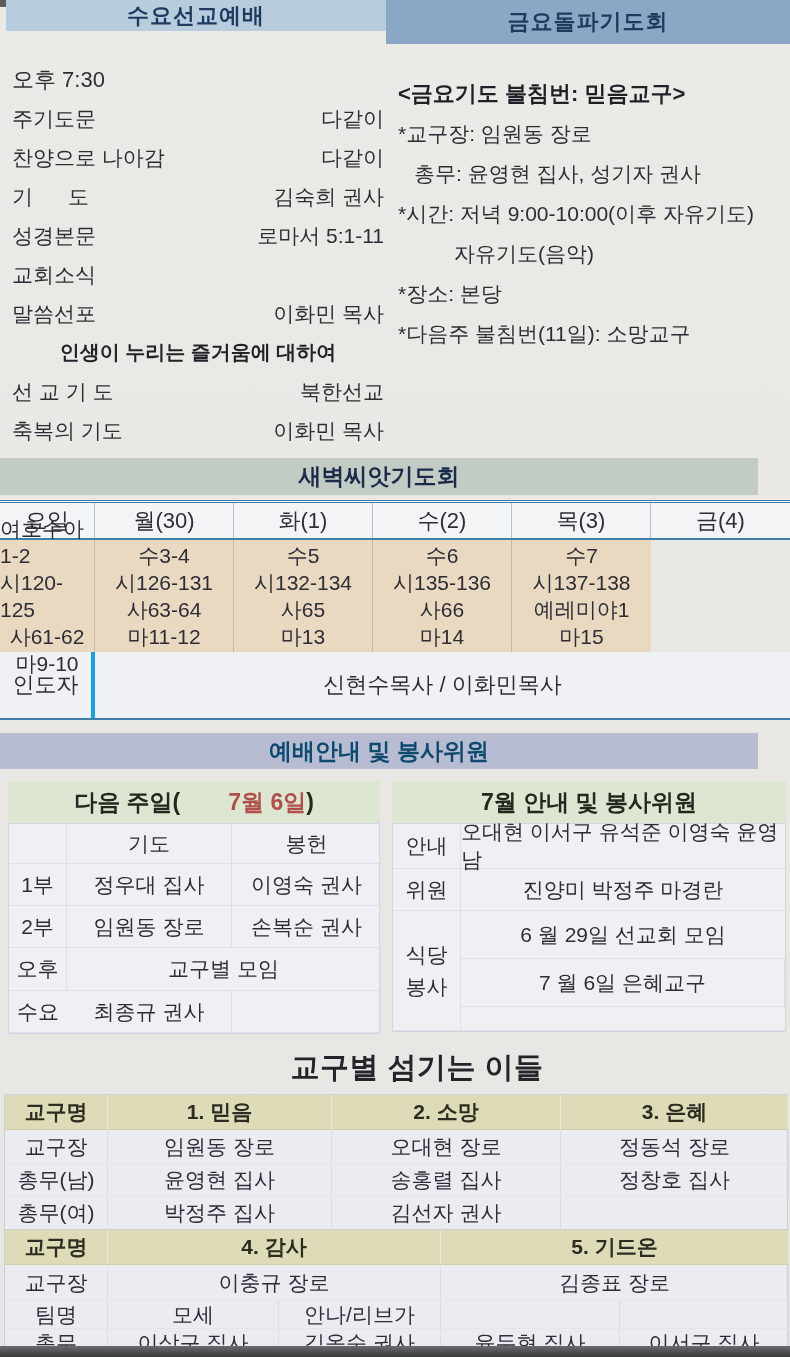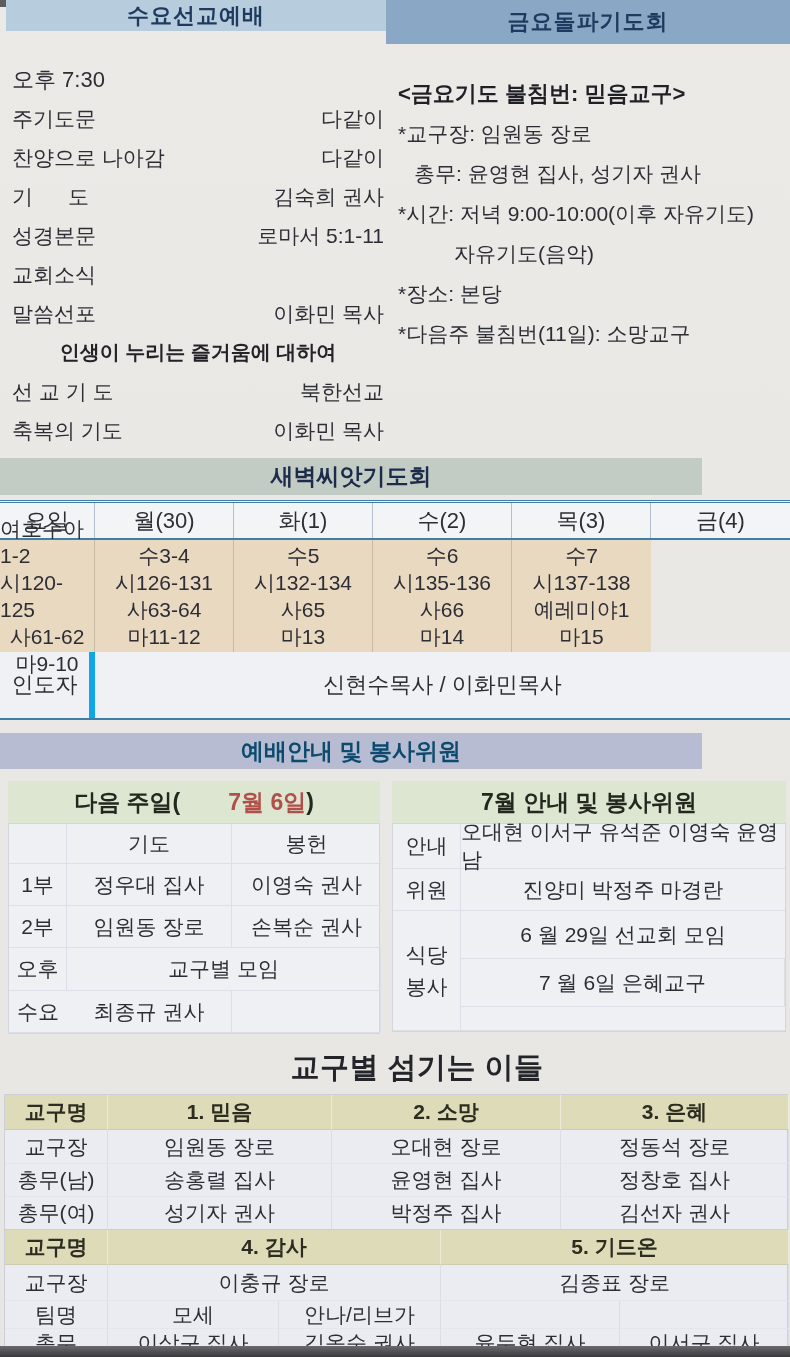--- a/index.html
+++ b/index.html
@@ -30,21 +30,21 @@
                 font-weight:bold; font-size:20px; color:#222228; }
 
   
   .fri-col { left:398px; top:74px; width:386px; }
   .fri-line { height:40px; display:flex; align-items:center; font-size:21px; white-space:pre; }
   .fri-title { font-weight:bold; font-size:22px; color:#1f1f26; }
   .ind-1 { padding-left:16px; }
   .ind-2 { padding-left:56px; }
 
   
-  .bar { width:702px; display:flex; align-items:center; justify-content:center;
+  .bar { width:758px; display:flex; align-items:center; justify-content:center;
          font-weight:bold; font-size:23px; color:#1c2b4a; }
   .dawn-bar { left:0; top:458px; height:37px; background:#c3ccc4; }
   .service-bar { left:0; top:733px; height:36px; background:#b7bcd3; color:#0c4a6e; }
 
   
   .dawn-table { left:0; top:500px; width:790px; }
   .dawn-grid { display:grid; grid-template-columns:95px repeat(5,1fr); }
   .dawn-head { background:#f3f4f6; border-top:3px double #3f7ea9; border-bottom:2px solid #3f7ea9; }
   .dawn-head .cell { height:35px; display:flex; align-items:center; justify-content:center;
                      font-size:22px; border-right:1px solid #b3bfcc; }
@@ -52,21 +52,21 @@
   .dawn-body .cell { height:112px; display:flex; flex-direction:column; align-items:center;
                      justify-content:center; font-size:21px; line-height:27px;
                      background:#e8d9c0; border-right:1px solid rgba(140,130,110,.35); }
   .dawn-body .cell:last-child { border-right:none; }
   .dawn-body .label-cell { background:#f1f2f4; border-right:1px solid #c2c8d2;
                            line-height:34px; font-size:22px; }
   .dawn-leader { display:grid; grid-template-columns:95px 1fr; background:#eff1f5;
                  border-bottom:2px solid #3f7ea9; }
   .dawn-leader .cell { height:66px; display:flex; align-items:center; justify-content:center;
                        font-size:22px; }
-  .dawn-leader .label-cell { border-right:6px solid #0ea5e9; }
+  .dawn-leader .label-cell { border-right:4px solid #0ea5e9; }
 
   
   .subhead { display:flex; align-items:center; justify-content:center; background:#dce6d1;
              font-weight:bold; font-size:23px; color:#23281f; }
   .subhead-left  { left:8px;  top:781px; width:372px; height:42px; }
   .subhead-right { left:392px; top:781px; width:394px; height:42px; }
   .date-red { color:#b14f4a;margin-left:48px; }
 
   .nw-table { left:8px; top:823px; width:372px; display:grid;
               grid-template-columns:58px 165px 149px;
@@ -276,26 +276,25 @@
     <div class="cell hcell">1. 믿음</div>
     <div class="cell hcell">2. 소망</div>
     <div class="cell hcell">3. 은혜</div>
 
     <div class="cell">교구장</div>
     <div class="cell">임원동 장로</div>
     <div class="cell">오대현 장로</div>
     <div class="cell">정동석 장로</div>
 
     <div class="cell">총무(남)</div>
+    <div class="cell">윤영현 집사</div>
     <div class="cell">송홍렬 집사</div>
-    <div class="cell">윤영현 집사</div>
     <div class="cell">정창호 집사</div>
 
     <div class="cell">총무(여)</div>
-    <div class="cell">성기자 권사</div>
     <div class="cell">박정주 집사</div>
     <div class="cell">김선자 권사</div>
   </div>
 
   <div class="abs p-table p2">
     <div class="cell hcell">교구명</div>
     <div class="cell hcell span2">4. 감사</div>
     <div class="cell hcell span2">5. 기드온</div>
 
     <div class="cell">교구장</div>

